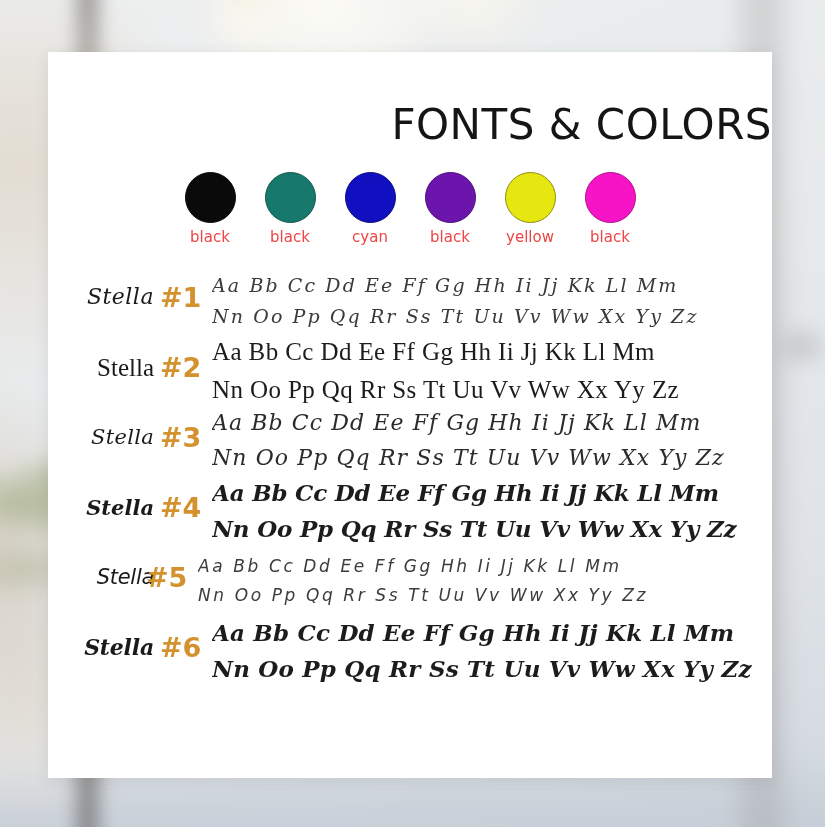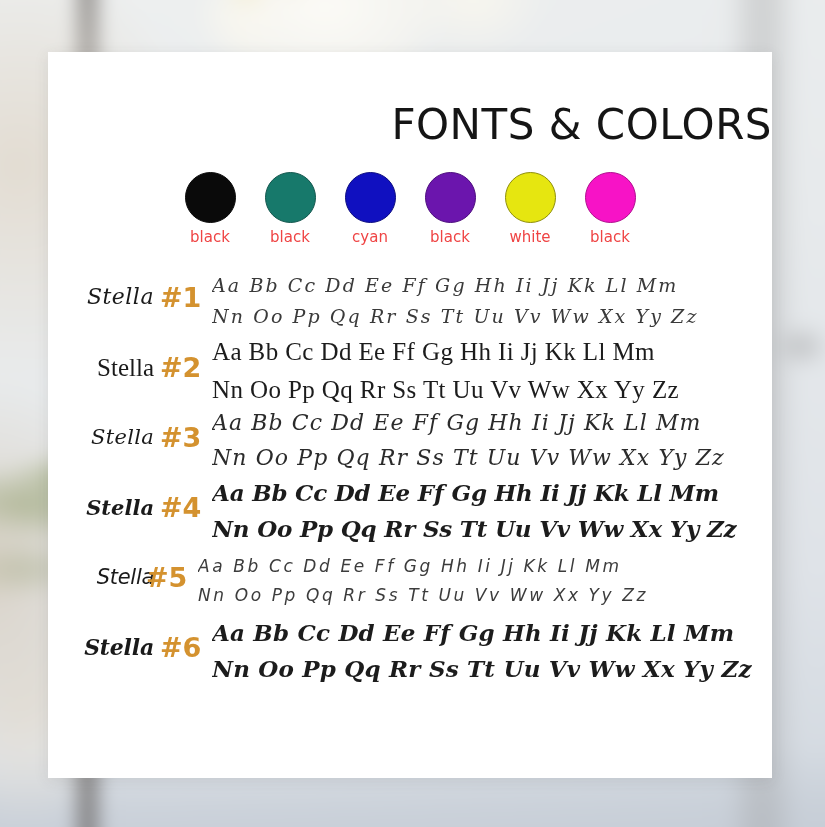--- a/index.html
+++ b/index.html
@@ -196,21 +196,21 @@
       <div class="swatch-label">cyan</div>
     </div>
 
     <div class="swatch-cell">
       <div class="swatch-dot" style="background:#6b15ad;border:1.5px solid #4c0c7d;"></div>
       <div class="swatch-label">black</div>
     </div>
 
     <div class="swatch-cell">
       <div class="swatch-dot" style="background:#e6e610;border:1.5px solid #8e8e0b;"></div>
-      <div class="swatch-label">white</div>
+      <div class="swatch-label">yellow</div>
     </div>
 
     <div class="swatch-cell">
       <div class="swatch-dot" style="background:#f713c6;border:1.5px solid #b00d8d;"></div>
       <div class="swatch-label">black</div>
     </div>
 
   </div>
 
   <div id="font-rows">

